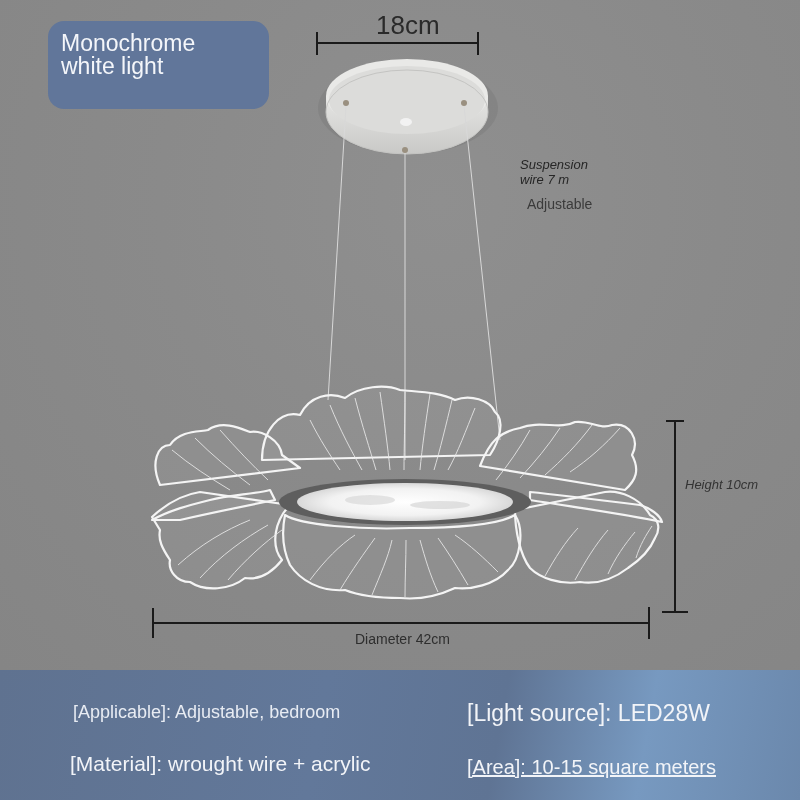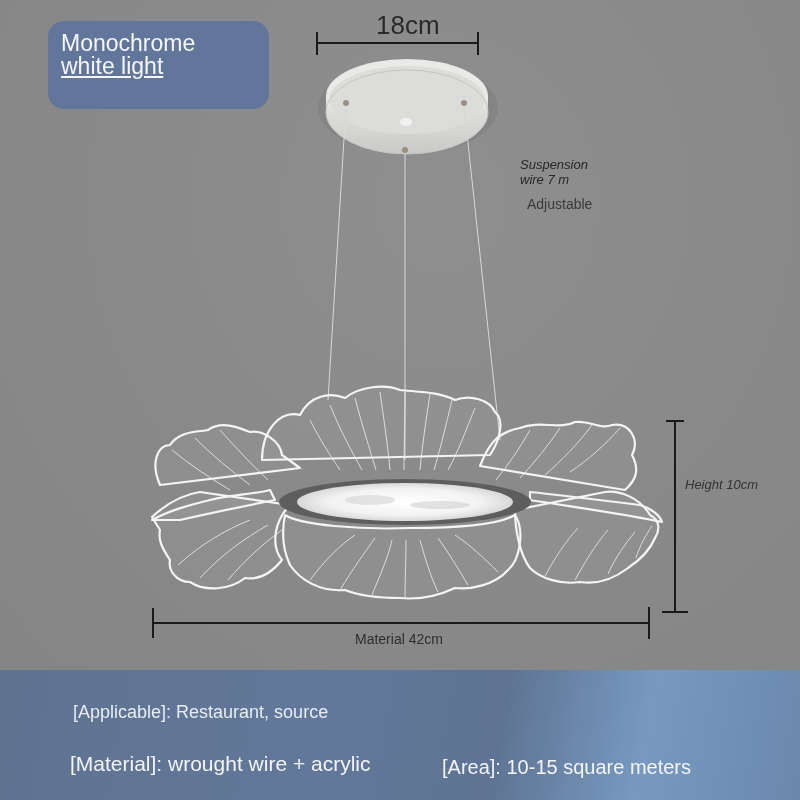--- a/index.html
+++ b/index.html
@@ -13,21 +13,21 @@
       background: radial-gradient(ellipse at 55% 30%, #8f8f8f 0%, #8a8a8a 45%, #858585 100%);
     }
     .badge {
       position: absolute; left: 48px; top: 21px; width: 221px; height: 88px;
       background: #61769a; border-radius: 16px;
     }
     .badge span {
       position: absolute; left: 13px; color: #f4f6fa; font-size: 23px; line-height: 24px;
     }
     .badge .l1 { top: 10px; }
-    .badge .l2 { top: 33px; text-decoration: underline; }
+    .badge .l2 { top: 33px; }
 
     .dim-h { position: absolute; height: 2px; background: #1a1a1a; }
     .dim-v { position: absolute; width: 2px; background: #1a1a1a; }
     .label-dark { position: absolute; color: #2a2a2a; white-space: nowrap; }
 
     .info-bar {
       position: absolute; left: 0; top: 670px; width: 800px; height: 130px;
       background: linear-gradient(100deg, #5f7290 0%, #62789a 40%, #5f7494 62%, #7799c0 80%, #6b88ac 100%);
     }
     .info {
@@ -148,20 +148,21 @@
   <div class="label-dark" style="left:527px; top:196px; font-size:14px; color:#3a3a3a;">Adjustable</div>
 
   <div class="dim-v" style="left:674px; top:420px; height:192px;"></div>
   <div class="dim-h" style="left:666px; top:420px; width:18px;"></div>
   <div class="dim-h" style="left:662px; top:611px; width:26px;"></div>
   <div class="label-dark" style="left:685px; top:477px; font-size:13px; color:#333;font-style:italic;">Height 10cm</div>
 
   <div class="dim-h" style="left:152px; top:622px; width:497px;"></div>
   <div class="dim-v" style="left:152px; top:608px; height:30px;"></div>
   <div class="dim-v" style="left:648px; top:607px; height:32px;"></div>
-  <div class="label-dark" style="left:355px; top:631px; font-size:14px; color:#2e2e2e;">Material 42cm</div>
+  <div class="label-dark" style="left:355px; top:631px; font-size:14px; color:#2e2e2e;">Diameter 42cm</div>
 </div>
 
 <div class="info-bar">
-  <div class="info" style="left:73px; top:32px; font-size:18px; color:#e8ecf3;">[Applicable]: Restaurant, source</div>
+  <div class="info" style="left:73px; top:32px; font-size:18px; color:#e8ecf3;">[Applicable]: Adjustable, bedroom</div>
   <div class="info" style="left:70px; top:82px; font-size:21px;">[Material]: wrought wire + acrylic</div>
-  <div class="info" style="left:442px; top:86px; font-size:20px;">[Area]: 10-15 square meters</div>
+  <div class="info" style="left:467px; top:30px; font-size:23px;">[Light source]: LED28W</div>
+  <div class="info" style="left:467px; top:86px; font-size:20px;text-decoration:underline;">[Area]: 10-15 square meters</div>
 </div>
 
 </body></html>

